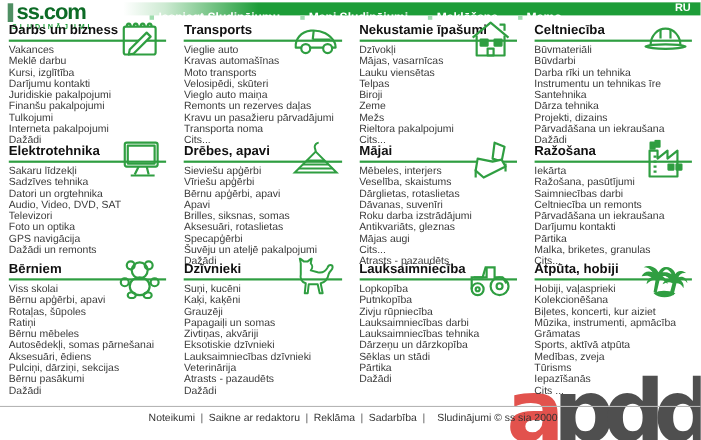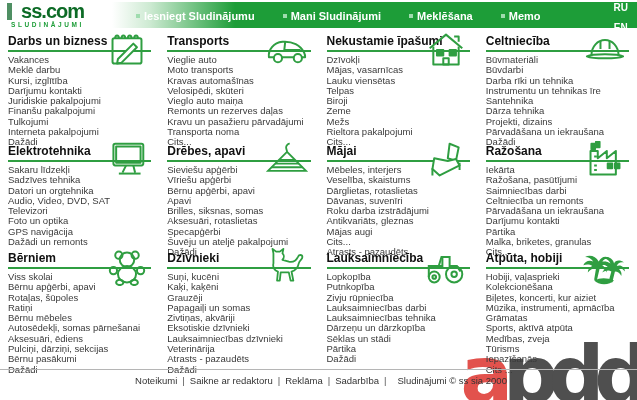--- a/index.html
+++ b/index.html
@@ -11,37 +11,36 @@
     overflow: hidden;
   }
   :root {
     --green: #1d9d38;
     --icon-green: #2f9e41;
     --link: #3a3a3a;
     --heading: #101010;
   }
   
   header {
-    height: 28px;
+    height: 14px;
     background: linear-gradient(to right, #ffffff 0px, #ffffff 112px, #cdead2 150px, var(--green) 235px, var(--green) 100%);
     position: relative;
     border-top: 2px solid #fff;
-    text-align: right;
   }
   .logo { position: absolute; left: 7px; top: 1px; cursor: pointer; }
   .logo-title {
     font-size: 20px; font-weight: bold; color: #0d6b26;
     line-height: 17px; letter-spacing: -1px;
     border-left: 5px solid #4f8f63; padding-left: 3px;
   }
   .logo-sub {
     font-size: 6.5px; font-weight: bold; color: var(--green);
     letter-spacing: 2.6px; padding-left: 4px; margin-top: 1px; white-space: nowrap;
   }
-  nav { position: absolute; left: 136px; top: 0; height: 28px; display: flex; align-items: center; gap: 28px; }
+  nav { position: absolute; left: 136px; top: 0; height: 28px; display: flex; align-items: center; gap: 18px; }
   .nav-item { display: flex; align-items: center; gap: 4px; cursor: pointer; text-decoration: none; }
   .nav-bullet { width: 4px; height: 4px; background: #9fdcae; display: inline-block; }
   .nav-label { color: #fff; font-weight: bold; font-size: 11px; white-space: nowrap; }
   .lang { position: absolute; right: 9px; top: 0; height: 28px; display: flex; align-items: center; gap: 9px; flex-direction: column; }
   .lang a { color: #fff; font-weight: bold; font-size: 10px; text-decoration: none; cursor: pointer; }
   
   .grid {
     display: grid;
     grid-template-columns: repeat(4, 1fr);
     grid-template-rows: 110px 107px auto;
@@ -147,22 +146,22 @@
     <span class="cat-icon"><svg viewBox="0 0 48 42">
           <g fill="none" stroke="currentColor" stroke-width="2.2" stroke-linejoin="round">
             <path d="M4 29c-1-8 5-16 15-17 11-1 20 4 24 12 1 2 1 5 1 5H4z"></path>
             <path d="M22 12l-1 9M21 21h18"></path>
             <circle cx="14" cy="30" r="4.5" fill="#fff"></circle>
             <circle cx="36" cy="30" r="4.5" fill="#fff"></circle>
           </g>
         </svg></span>
     <div class="cat-links">
         <a class="cat-link" href="#">Vieglie auto</a>
+        <a class="cat-link" href="#">Kravas automašīnas</a>
         <a class="cat-link" href="#">Moto transports</a>
-        <a class="cat-link" href="#">Kravas automašīnas</a>
         <a class="cat-link" href="#">Velosipēdi, skūteri</a>
         <a class="cat-link" href="#">Vieglo auto maiņa</a>
         <a class="cat-link" href="#">Remonts un rezerves daļas</a>
         <a class="cat-link" href="#">Kravu un pasažieru pārvadājumi</a>
         <a class="cat-link" href="#">Transporta noma</a>
         <a class="cat-link" href="#">Cits...</a>
       </div>
   </section>
 
   <section class="cat">

